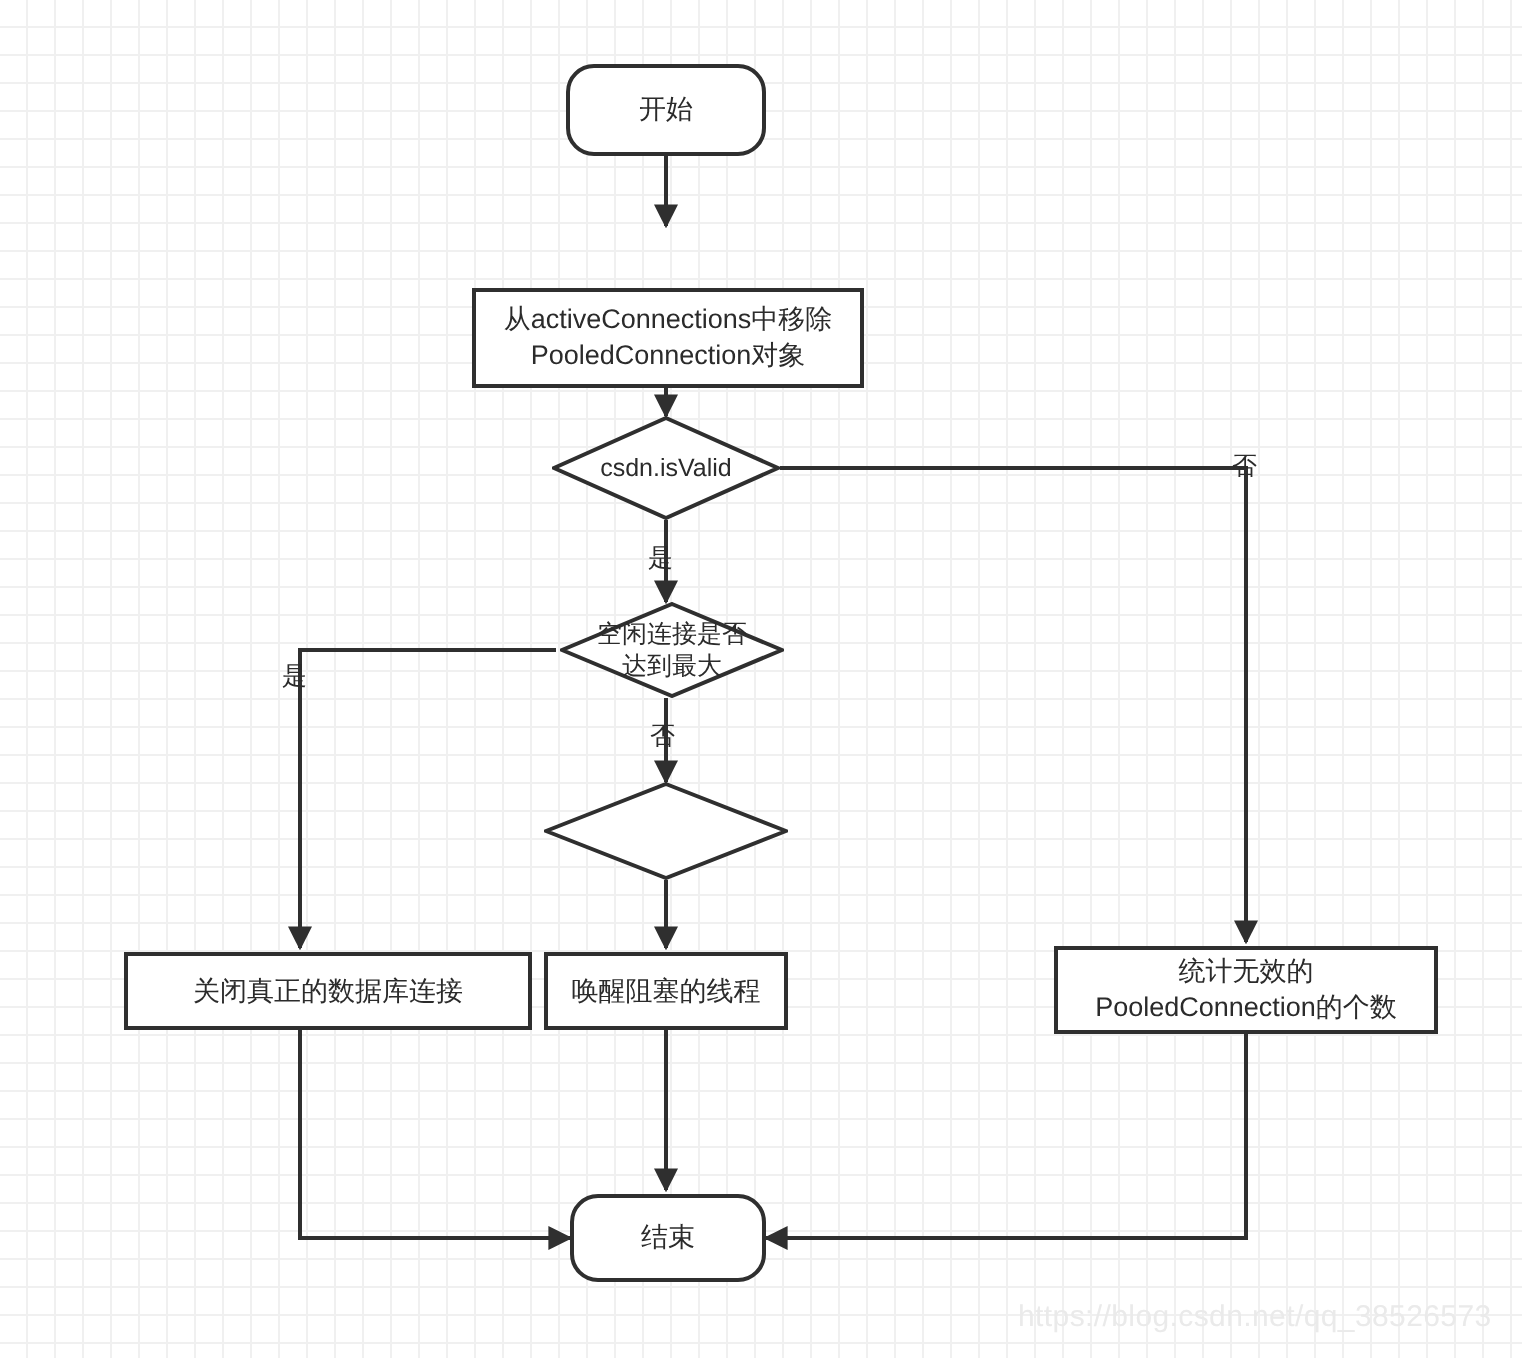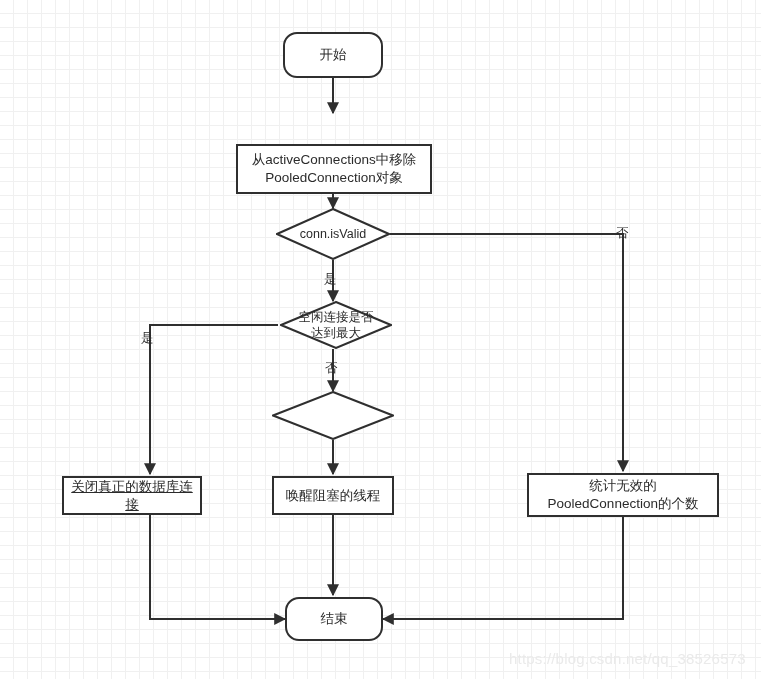--- a/index.html
+++ b/index.html
@@ -128,38 +128,38 @@
 
   <div class="node process" style="left:236px; top:117px; width:196px; height:50px;margin-top:27px;">
     <span class="lbl">从activeConnections中移除
 PooledConnection对象</span>
   </div>
 
   <div class="node decision" style="left:276px; top:208px; width:114px; height:52px;">
     <svg class="dshape" viewBox="0 0 114 52" preserveAspectRatio="none">
       <polygon points="57,1 113,26 57,51 1,26" fill="#ffffff" stroke="#2f2f2f" stroke-width="2" vector-effect="non-scaling-stroke"></polygon>
     </svg>
-    <span class="lbl">conn.isValid</span>
+    <span class="lbl">csdn.isValid</span>
   </div>
 
   <div class="node decision" style="left:280px; top:301px; width:112px; height:48px;">
     <svg class="dshape" viewBox="0 0 112 48" preserveAspectRatio="none">
       <polygon points="56,1 111,24 56,47 1,24" fill="#ffffff" stroke="#2f2f2f" stroke-width="2" vector-effect="non-scaling-stroke"></polygon>
     </svg>
     <span class="lbl">空闲连接是否
 达到最大</span>
   </div>
 
   <div class="node decision" style="left:272px; top:391px; width:122px; height:49px;">
     <svg class="dshape" viewBox="0 0 122 49" preserveAspectRatio="none">
       <polygon points="61,1 121,24.5 61,48 1,24.5" fill="#ffffff" stroke="#2f2f2f" stroke-width="2" vector-effect="non-scaling-stroke"></polygon>
     </svg>
   </div>
 
-  <div class="node process" style="left:62px; top:476px; width:140px; height:39px;text-decoration:underline;">
+  <div class="node process" style="left:62px; top:476px; width:204px; height:39px;">
     <span class="lbl">关闭真正的数据库连接</span>
   </div>
 
   <div class="node process" style="left:527px; top:473px; width:192px; height:44px;">
     <span class="lbl">统计无效的
 PooledConnection的个数</span>
   </div>
 
   <div class="node process" style="left:272px; top:476px; width:122px; height:39px;">
     <span class="lbl">唤醒阻塞的线程</span>

